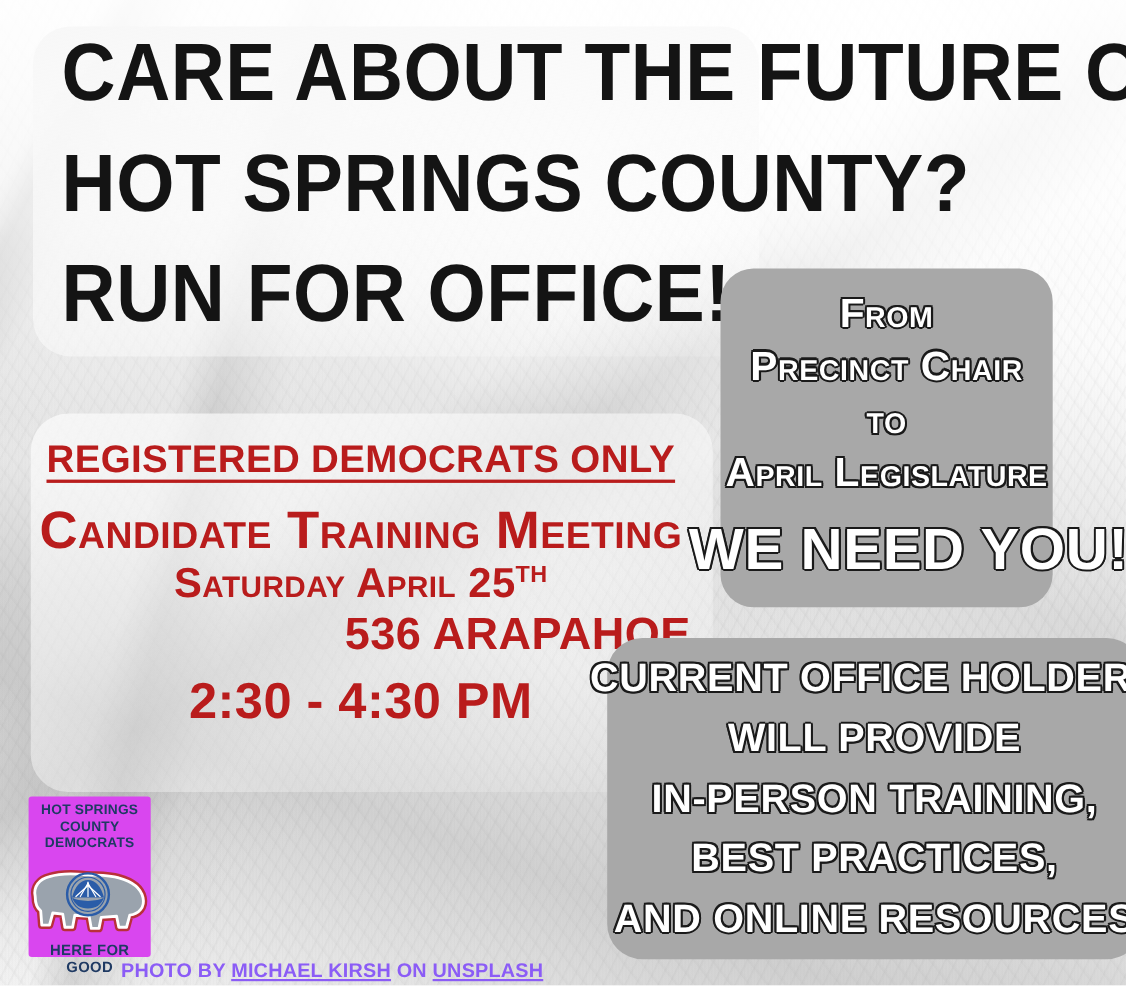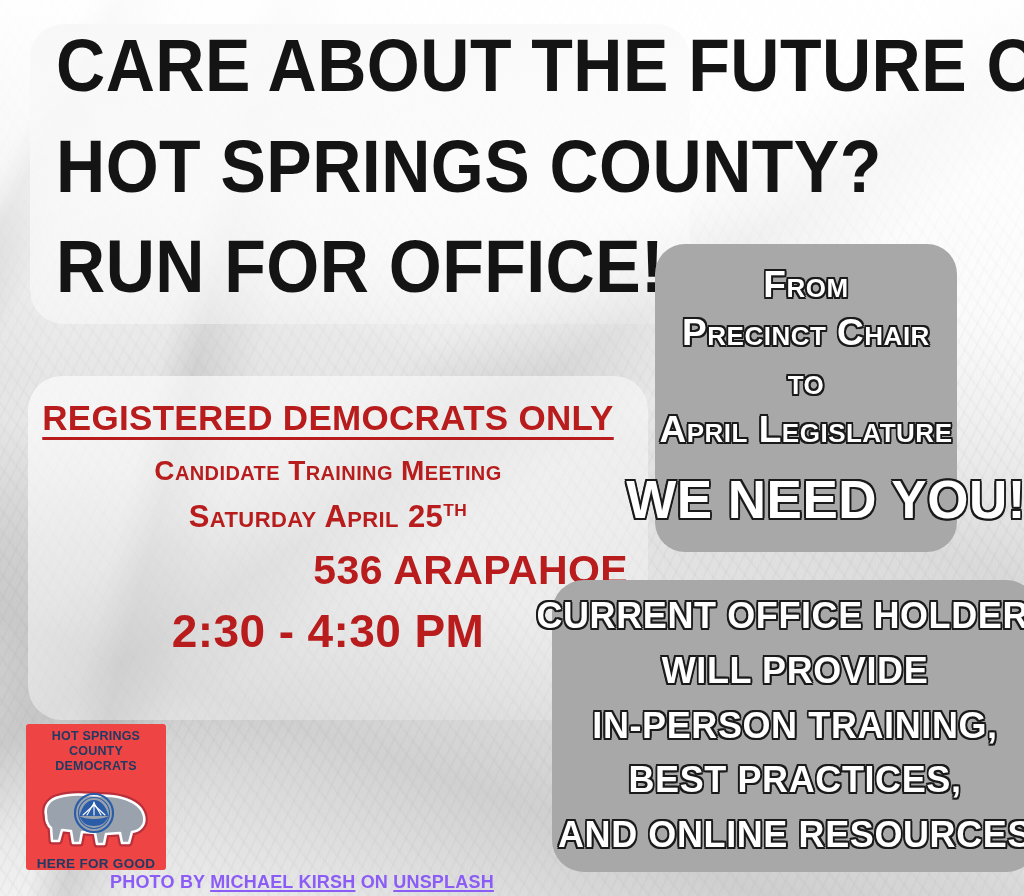--- a/index.html
+++ b/index.html
@@ -123,30 +123,29 @@
   #detail-registered {
     font-size: 35px;
     letter-spacing: 0.3px;
     text-transform: uppercase;
     text-decoration: underline;
     text-underline-offset: 7px;
     text-decoration-thickness: 3px;
     margin-bottom: 17px;
   }
   #detail-meeting {
-    font-size: 28px;
+    font-size: 48px;
     font-variant: small-caps;
     letter-spacing: 0.4px;
-    margin-bottom: 12px;
   }
   #detail-date {
-    font-size: 31px;
+    font-size: 38px;
     font-variant: small-caps;
     letter-spacing: 0.4px;
-    margin-bottom: 12px;
+    margin-bottom: 0;
   }
   #detail-date .ord {
     font-size: 0.56em;
     vertical-align: super;
     font-variant: normal;
     text-transform: uppercase;
   }
   #detail-address {
     font-size: 41px;
     letter-spacing: 0.4px;
@@ -209,23 +208,23 @@
     font-size: 36px;
     line-height: 1.52;
     letter-spacing: 0.6px;
   }
 
   
   #logo-card {
     position: absolute;
     left: 26px;
     top: 724px;
-    width: 140px;
+    width: 111px;
     height: 146px;
-    background: #ef4444;
+    background: #d946ef;
     border-radius: 3px;
     display: flex;
     flex-direction: column;
     align-items: center;
     padding-top: 5px;
     box-sizing: border-box;
   }
   .logo-text {
     color: #1f3a63;
     font-family: "Liberation Sans Narrow", "Liberation Sans", sans-serif;

